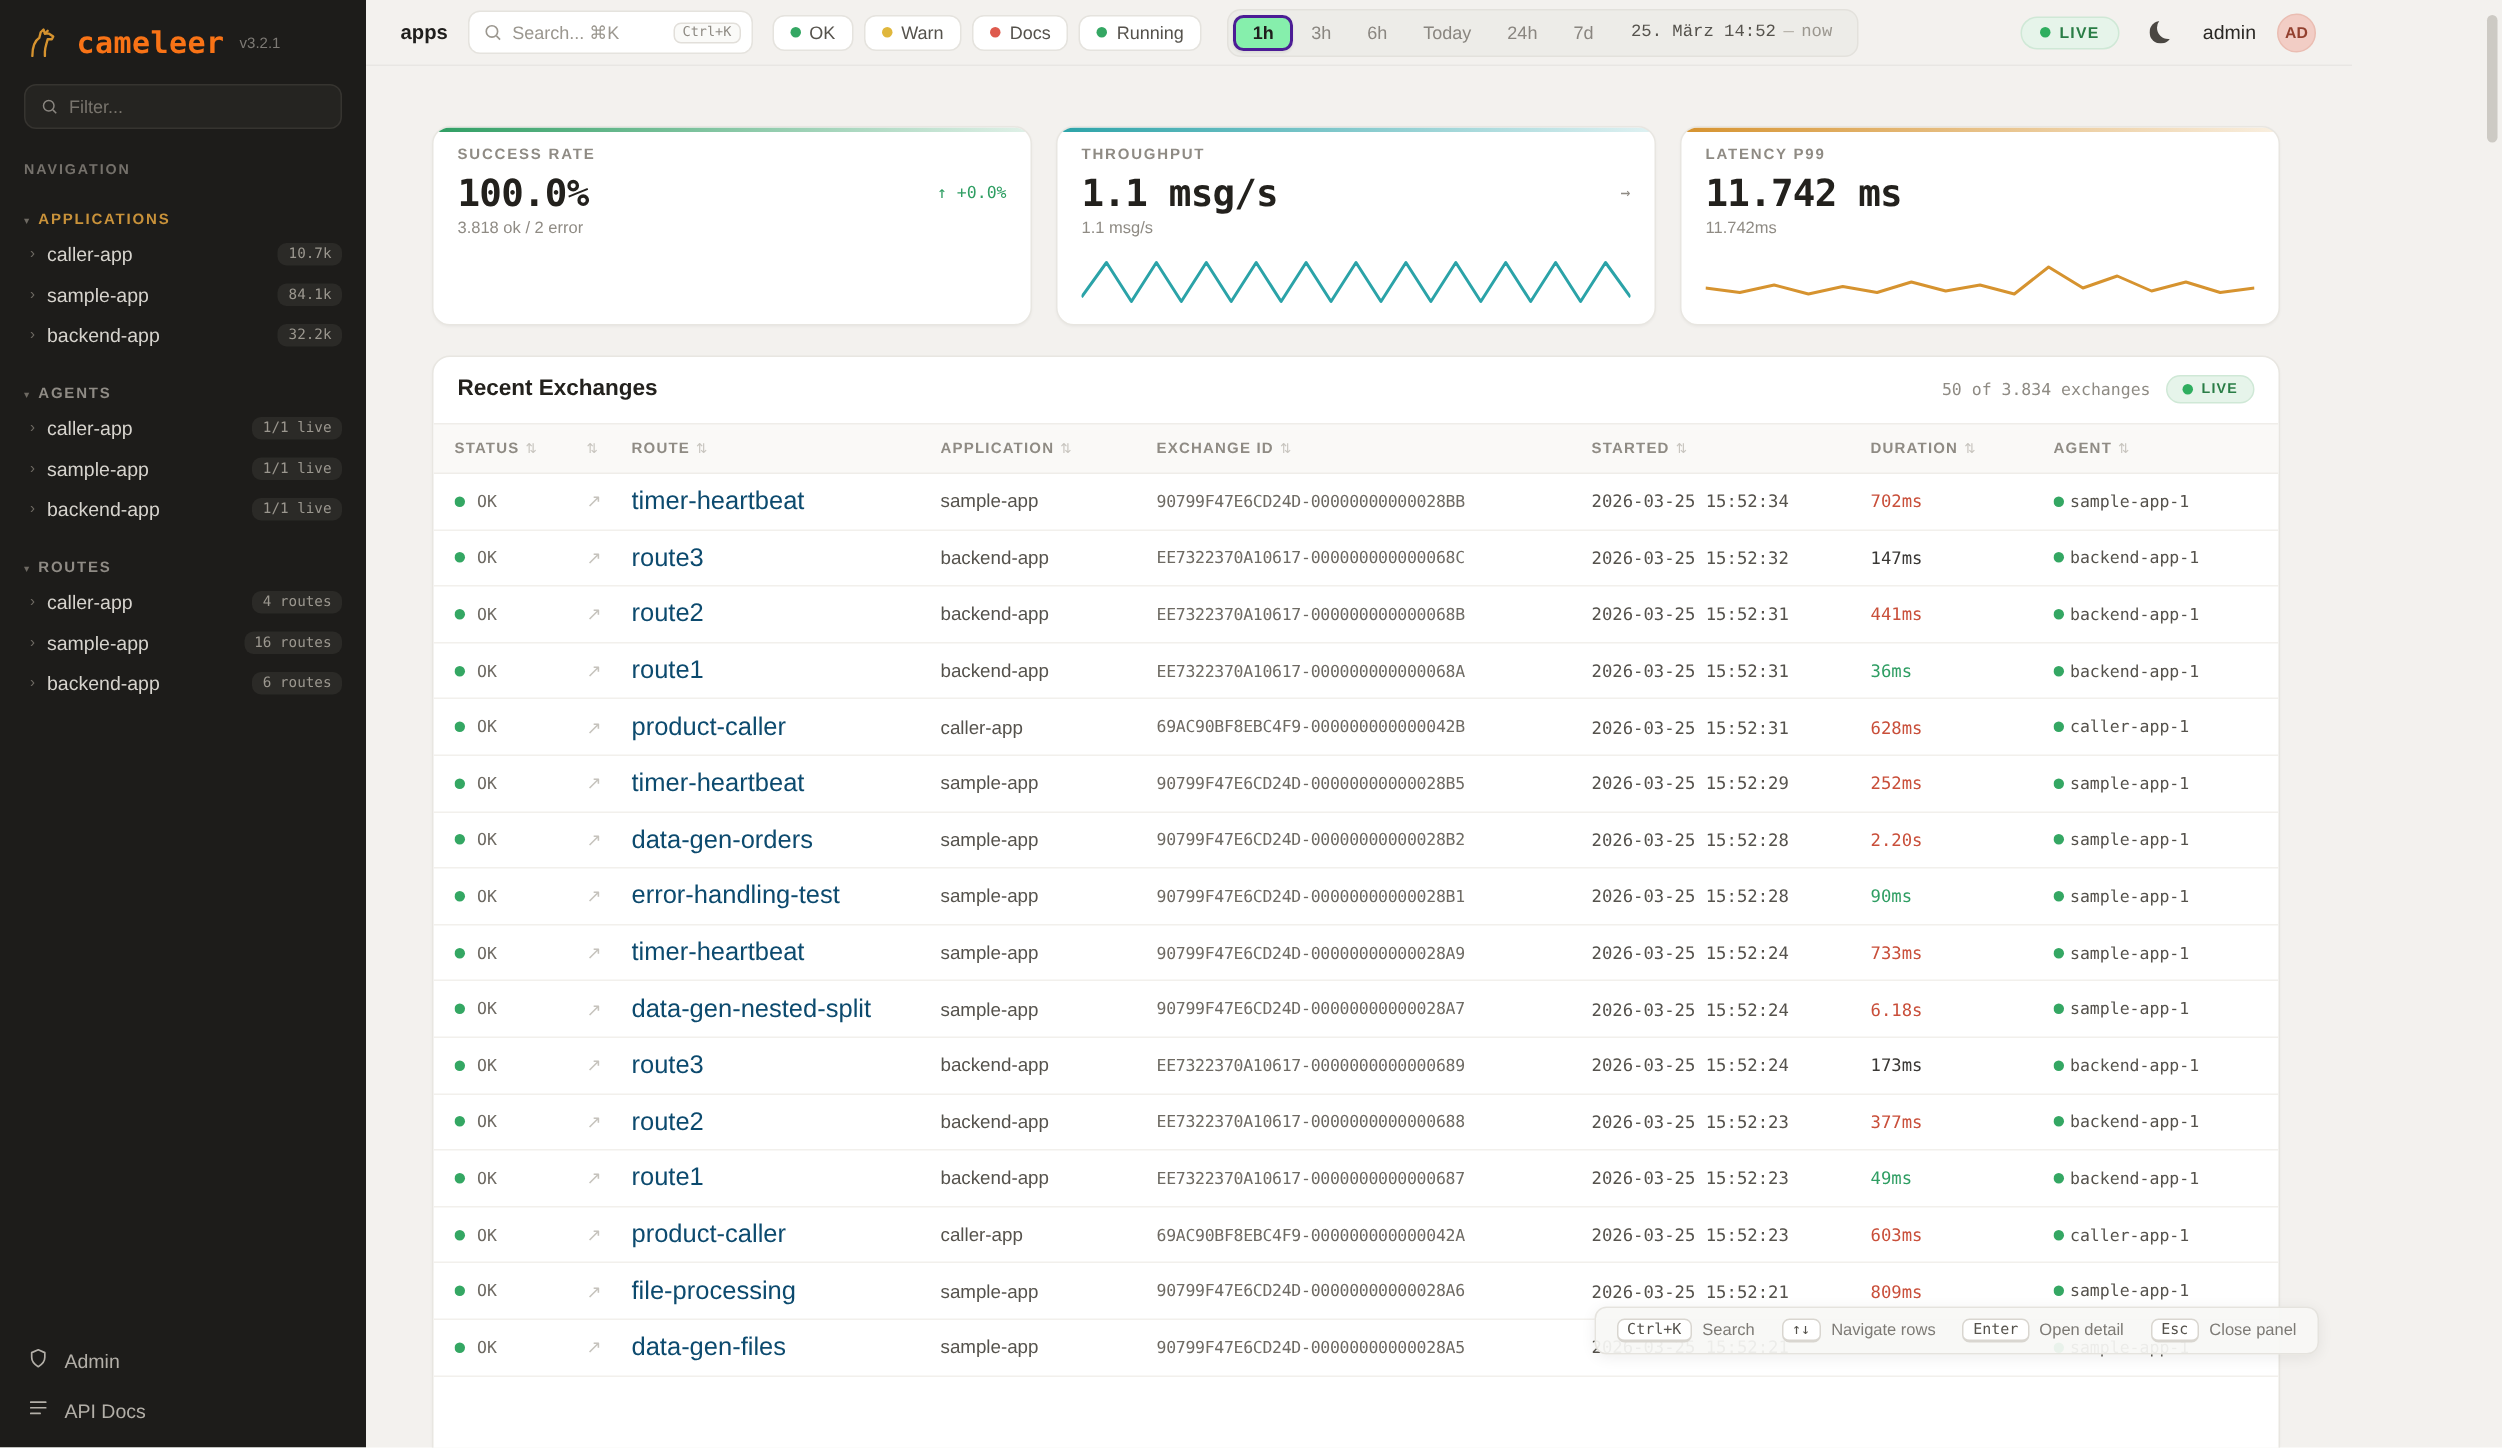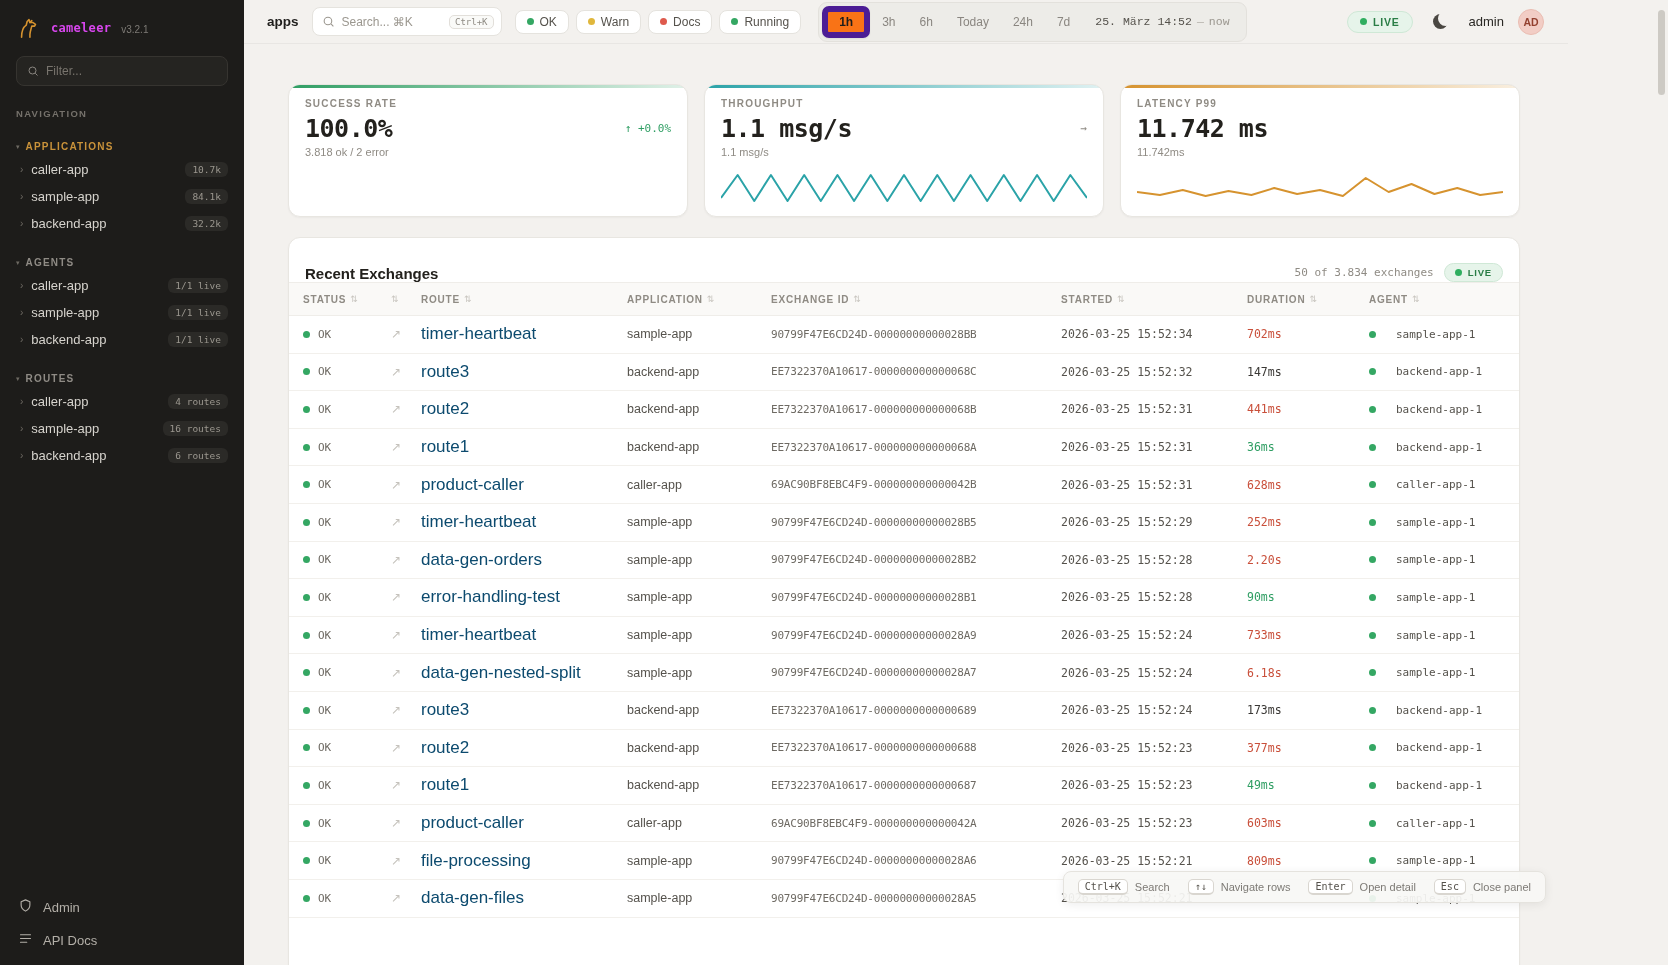--- a/index.html
+++ b/index.html
@@ -3,21 +3,21 @@
 <meta charset="utf-8">
 <style>
   *{box-sizing:border-box;margin:0;padding:0}
   html,body{width:1668px;height:965px;overflow:hidden}
   body{font-family:"Liberation Sans",sans-serif;background:#f3f1ee;color:#23211d;display:flex;position:relative}
   .mono{font-family:"DejaVu Sans Mono",monospace}
 
   
   aside{width:244px;flex-shrink:0;background:#1d1c1a;color:#d6d3cd;display:flex;flex-direction:column;z-index:2}
   .logo-row{display:flex;align-items:center;gap:9px;padding:15px 16px 13px}
-  .logo-name{font-family:"DejaVu Sans Mono",monospace;font-size:12px;font-weight:bold;color:#d946ef;letter-spacing:.3px}
+  .logo-name{font-family:"DejaVu Sans Mono",monospace;font-size:20px;font-weight:bold;color:#f97316;letter-spacing:.3px}
   .logo-ver{font-size:10px;color:#7d7a75;margin-left:1px;margin-top:3px}
   .filter-box{margin:2px 16px 0;display:flex;align-items:center;gap:7px;background:#252421;border:1px solid #363430;border-radius:8px;height:30px;padding:0 10px}
   .filter-box input{flex:1;background:transparent;border:none;outline:none;color:#d6d3cd;font-size:12px;font-family:inherit;min-width:0}
   .filter-box input::placeholder{color:#78746d}
   .nav-label{margin:22px 16px 2px;font-size:9.5px;letter-spacing:1.3px;font-weight:bold;color:#75716b}
   .side-section{margin-top:16px}
   .side-sec-header{display:flex;align-items:center;gap:6px;padding:4px 16px;cursor:pointer}
   .caret{color:#6e6a63;font-size:7px}
   .side-sec-label{font-size:10px;letter-spacing:1.2px;font-weight:bold;color:#8f8b85}
   .side-sec-label.accent{color:#c9923a}
@@ -36,21 +36,21 @@
   .view-title{font-size:13.5px;font-weight:bold;color:#1f1e1c;cursor:pointer}
   .searchbox{display:flex;align-items:center;gap:7px;background:#fff;border:1px solid #e5e3de;border-radius:8px;height:29px;padding:0 7px 0 9px;width:190px}
   .searchbox input{flex:1;border:none;outline:none;background:transparent;font-size:12px;color:#55524c;font-family:inherit;min-width:0}
   .searchbox input::placeholder{color:#9b978f}
   .kbd-hint{font-family:"DejaVu Sans Mono",monospace;font-size:9px;color:#8f8b84;border:1px solid #e2dfda;border-radius:5px;padding:1px 5px;background:#fafaf8;white-space:nowrap}
   .chips{display:flex;align-items:center;gap:7px}
   .chip{display:flex;align-items:center;gap:6px;background:#fff;border:1px solid #e5e3de;border-radius:8px;padding:4px 11px;font-size:12px;color:#55524c;cursor:pointer;font-family:inherit}
   .dot{width:7px;height:7px;border-radius:50%;flex-shrink:0}
   .time-group{display:flex;align-items:center;background:#edece8;border:1px solid #e3e1dc;border-radius:9px;padding:3px;margin-left:4px}
   .time-btn{border:none;background:transparent;font-size:12px;color:#8a8680;padding:4px 12px;border-radius:7px;cursor:pointer;font-family:inherit;white-space:nowrap}
-  .time-btn.active{background:#f97316;border:6px solid #4c1d95;color:#1f1e1c;font-weight:bold;box-shadow:0 1px 2px rgba(0,0,0,.07);padding:3px 11px}
+  .time-btn.active{background:#86efac;border:2px solid #4c1d95;color:#1f1e1c;font-weight:bold;box-shadow:0 1px 2px rgba(0,0,0,.07);padding:3px 11px}
   .date-range{font-family:Liberation Mono, monospace;font-size:11.5px;color:#55524c;padding:0 13px;white-space:nowrap}
   .date-range .sep{color:#b5b1aa;padding:0 5px}
   .date-range .now{color:#9b978f}
   .tb-right{display:flex;align-items:center;gap:14px}
   .live-pill{display:flex;align-items:center;gap:6px;background:#e6f4ea;border:1px solid #cfe8d6;border-radius:999px;padding:4px 12px;cursor:pointer}
   .live-pill .dot{background:#2fae5f}
   .live-pill span{font-size:10.5px;font-weight:bold;letter-spacing:.8px;color:#2a7d46}
   .moon-btn{width:28px;height:28px;border:none;background:transparent;cursor:pointer;display:flex;align-items:center;justify-content:center}
   .moon{width:15px;height:15px;border-radius:50%;box-shadow:inset 5px -3px 0 0 #4a4742}
   .user-name{font-size:13px;color:#2a2824}
@@ -65,21 +65,21 @@
   .kpi-value-row{display:flex;align-items:center;justify-content:space-between;margin-top:5px}
   .kpi-value{font-family:"DejaVu Sans Mono",monospace;font-size:25px;font-weight:bold;color:#23211d;letter-spacing:-.5px;white-space:nowrap}
   .kpi-delta{font-family:"DejaVu Sans Mono",monospace;font-size:11px;white-space:nowrap}
   .kpi-delta.up{color:#2f9e63}
   .kpi-delta.flat{color:#8f8b84}
   .kpi-sub{font-size:11px;color:#8f8b84;margin-top:3px;white-space:nowrap}
   .kpi-spark{position:absolute;left:16px;right:16px;bottom:8px;height:40px}
   .kpi-spark svg{width:100%;height:100%;display:block}
 
   .table-card{margin-top:20px;background:#fff;border:1px solid #e8e6e1;border-radius:12px;box-shadow:0 1px 2px rgba(30,22,8,.04);padding-bottom:90px;overflow:hidden}
-  .table-head{display:flex;align-items:flex-end;justify-content:space-between;padding:0 16px;height:44px}
+  .table-head{display:flex;align-items:flex-start;justify-content:space-between;padding:12px 16px;height:44px}
   .table-title{font-size:15px;font-weight:bold;color:#23211d}
   .table-head-right{display:flex;align-items:center;gap:10px}
   .table-summary{font-family:"DejaVu Sans Mono",monospace;font-size:11px;color:#8f8b84}
   .live-pill.small{padding:3px 10px}
   .live-pill.small span{font-size:9.5px}
   .trow{display:grid;grid-template-columns:88px 30px 206px 144px 290px 186px 122px 1fr;align-items:center;padding:0 14px}
   .thead{height:34px;background:#faf9f7;border-top:1px solid #efede9;border-bottom:1px solid #efede9}
   .th{display:flex;align-items:flex-start;gap:4px;font-size:10px;letter-spacing:.8px;font-weight:bold;color:#8f8b84;cursor:pointer;white-space:nowrap}
   .sort{color:#c8c5bf;font-size:9px;font-weight:normal}
   .brow{height:37.6px;border-bottom:1px solid #f2f0ec;cursor:pointer}
@@ -89,21 +89,21 @@
   .ok{font-family:"DejaVu Sans Mono",monospace;font-size:11px;color:#6e6a63}
   .icon-cell{color:#c6c3bd;font-size:12px}
   .route{font-size:17px;font-weight:500;color:#0c4a6e}
   .app{font-size:12.5px;color:#55524c}
   .xid{font-family:"DejaVu Sans Mono",monospace;font-size:11px;color:#6e6a63;letter-spacing:-.2px}
   .started{font-family:"DejaVu Sans Mono",monospace;font-size:11.5px;color:#55524c}
   .dur{font-family:"DejaVu Sans Mono",monospace;font-size:11.5px}
   .dur.fast{color:#2f9e63}
   .dur.mid{color:#3a3835}
   .dur.slow{color:#c94f3a}
-  .agent-cell{display:flex;align-items:center;gap:20px}
+  .agent-cell{display:flex;align-items:center;gap:4px}
   .agent-name{font-family:"DejaVu Sans Mono",monospace;font-size:11px;color:#55524c}
 
   
   .hints{position:absolute;right:122px;bottom:62px;display:flex;align-items:center;gap:18px;background:rgba(248,247,245,.93);border:1px solid #e5e3de;border-radius:8px;padding:7px 14px;box-shadow:0 2px 10px rgba(0,0,0,.07);z-index:5}
   .hint{display:flex;align-items:center;gap:7px}
   .kbd{font-family:"DejaVu Sans Mono",monospace;font-size:10px;color:#55524c;background:#fff;border:1px solid #d9d6d0;border-bottom-width:2px;border-radius:5px;padding:1px 6px;white-space:nowrap}
   .hint-label{font-size:11px;color:#7d7a75;white-space:nowrap}
   .scroll-thumb{position:absolute;right:3px;top:10px;width:7px;height:85px;background:#cdcac4;border-radius:4px;z-index:6}
 </style>
 </head>

